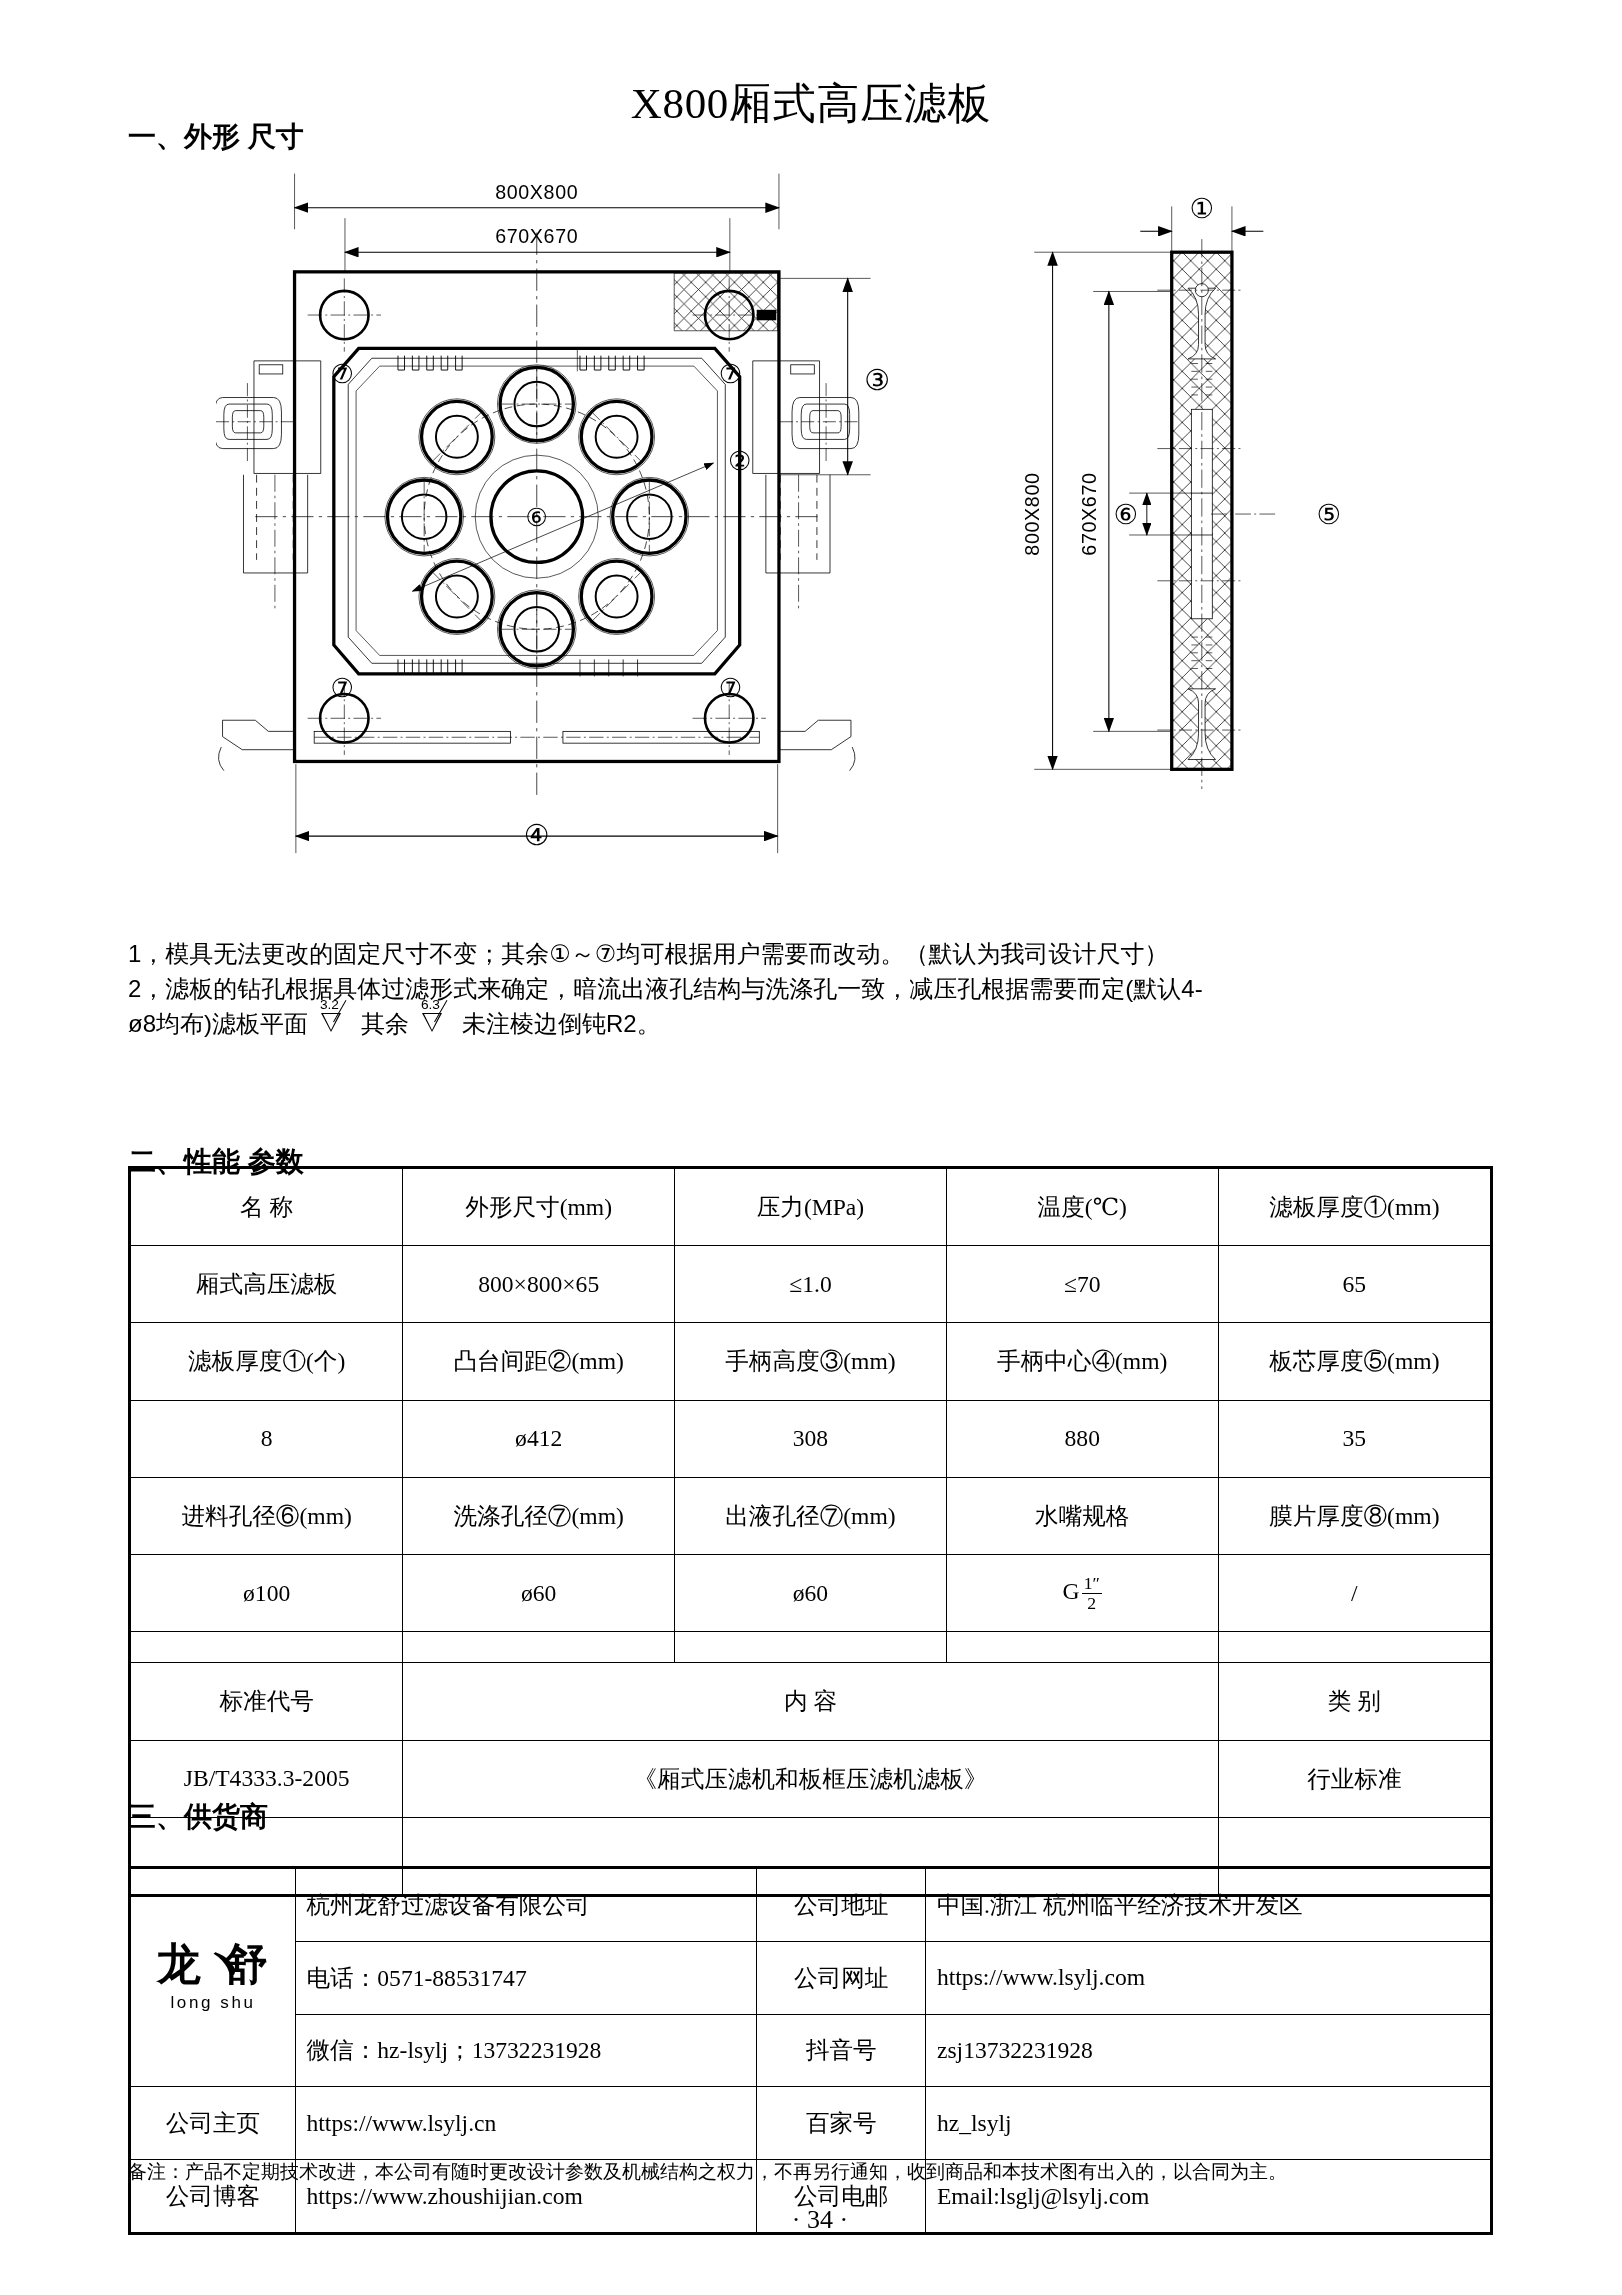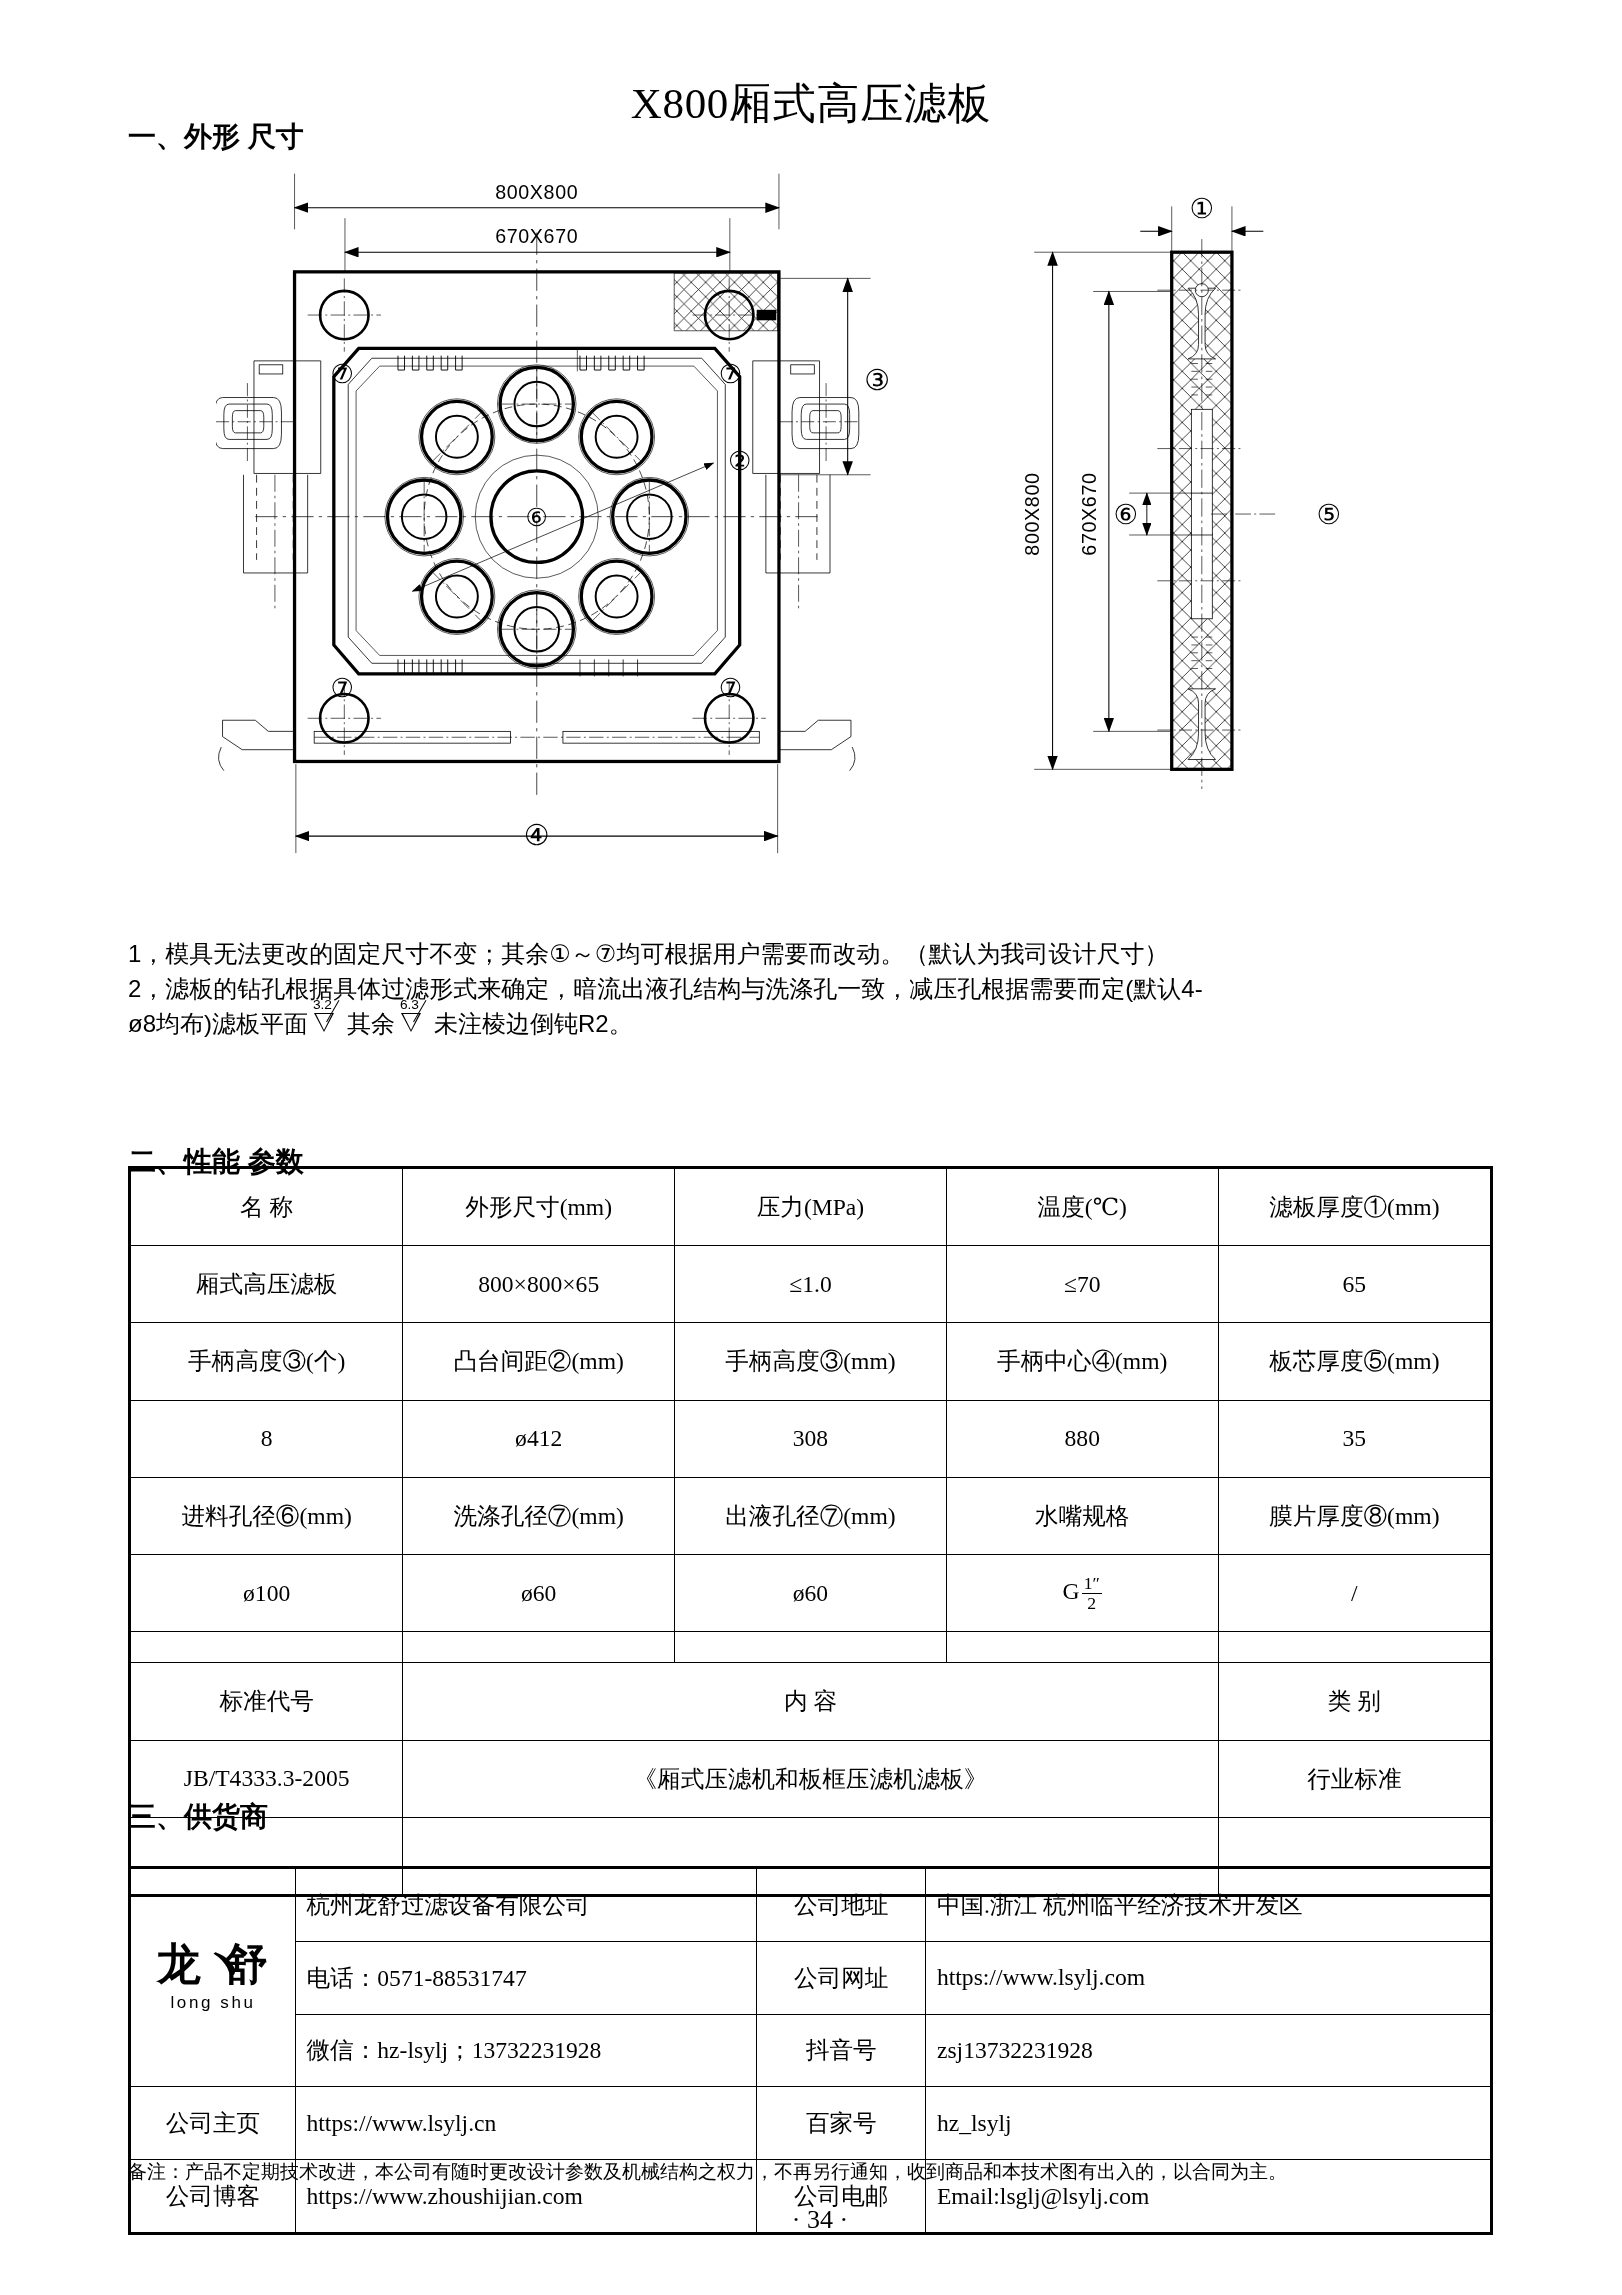--- a/index.html
+++ b/index.html
@@ -27,21 +27,21 @@
   #drawing{position:absolute;left:216px;top:167px;width:1211px;height:753px;}
   #drawing svg{display:block;}
 
   
   #notes{position:absolute;left:128px;top:937px;width:1381px;
     font-size:24px;line-height:1.45;
     font-family:"Liberation Sans","DejaVu Sans",sans-serif;}
   .note-line{display:block;white-space:nowrap;}
   .note-l3{white-space:normal;}
   .rough{display:inline-block;position:relative;width:37px;height:22px;
-         vertical-align:-1.3px;margin:0 1px;}
+         vertical-align:-1.3px;margin:0 8px;}
   .rough .tri{position:absolute;left:5.2px;top:2.6px;width:0;height:0;
               border-left:10.5px solid transparent;border-right:10.5px solid transparent;
               border-top:19.6px solid #000;}
   .rough .tri::after{content:"";position:absolute;left:-8.5px;top:-18.3px;
               border-left:8.5px solid transparent;border-right:8.5px solid transparent;
               border-top:16.4px solid #fff;}
   .rough .num{position:absolute;left:3.9px;top:-15.7px;font-size:13.7px;}
   .rough .slash{position:absolute;left:17px;top:-14.4px;width:1.3px;height:25px;
               background:#000;transform:rotate(30deg);transform-origin:bottom;}
 
@@ -341,21 +341,21 @@
       <td class="frame-top frame-right">滤板厚度①(mm)</td>
     </tr>
     <tr>
       <td class="frame-left">厢式高压滤板</td>
       <td>800×800×65</td>
       <td>≤1.0</td>
       <td>≤70</td>
       <td class="frame-right">65</td>
     </tr>
     <tr>
-      <td class="frame-left">手柄高度③(个)</td>
+      <td class="frame-left">滤板厚度①(个)</td>
       <td>凸台间距②(mm)</td>
       <td>手柄高度③(mm)</td>
       <td>手柄中心④(mm)</td>
       <td class="frame-right">板芯厚度⑤(mm)</td>
     </tr>
     <tr>
       <td class="frame-left">8</td>
       <td>ø412</td>
       <td>308</td>
       <td>880</td>

